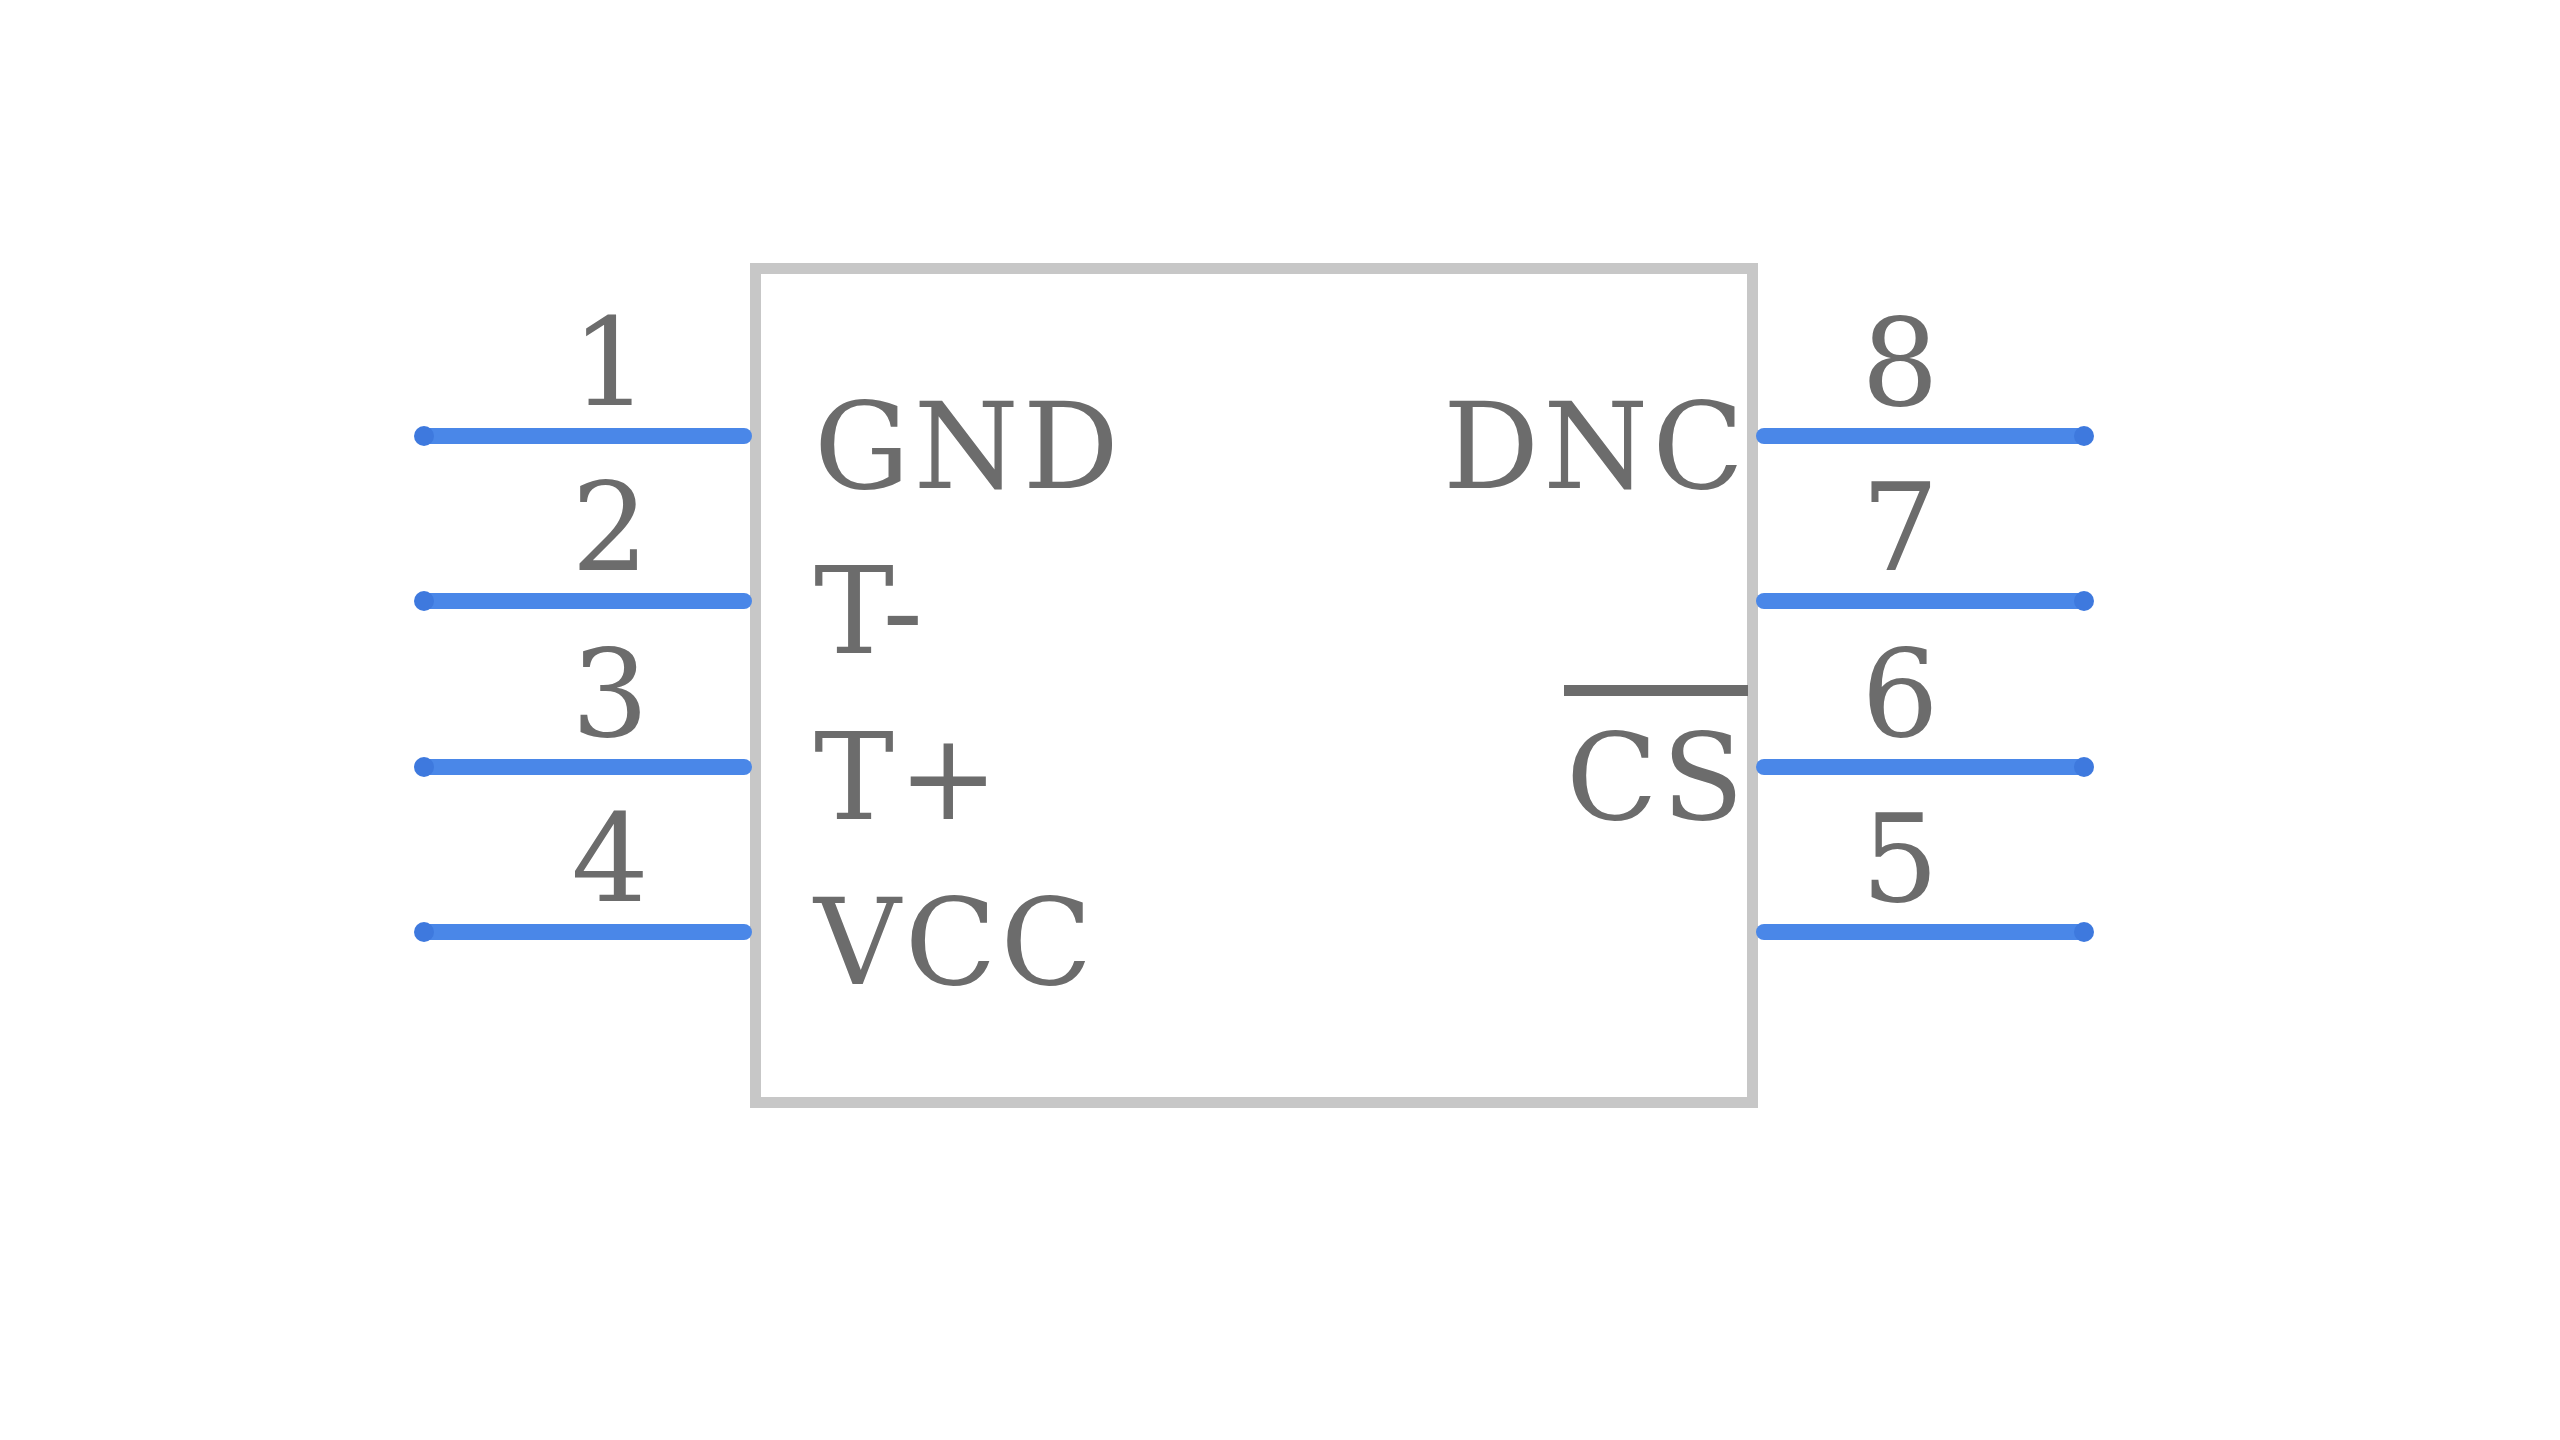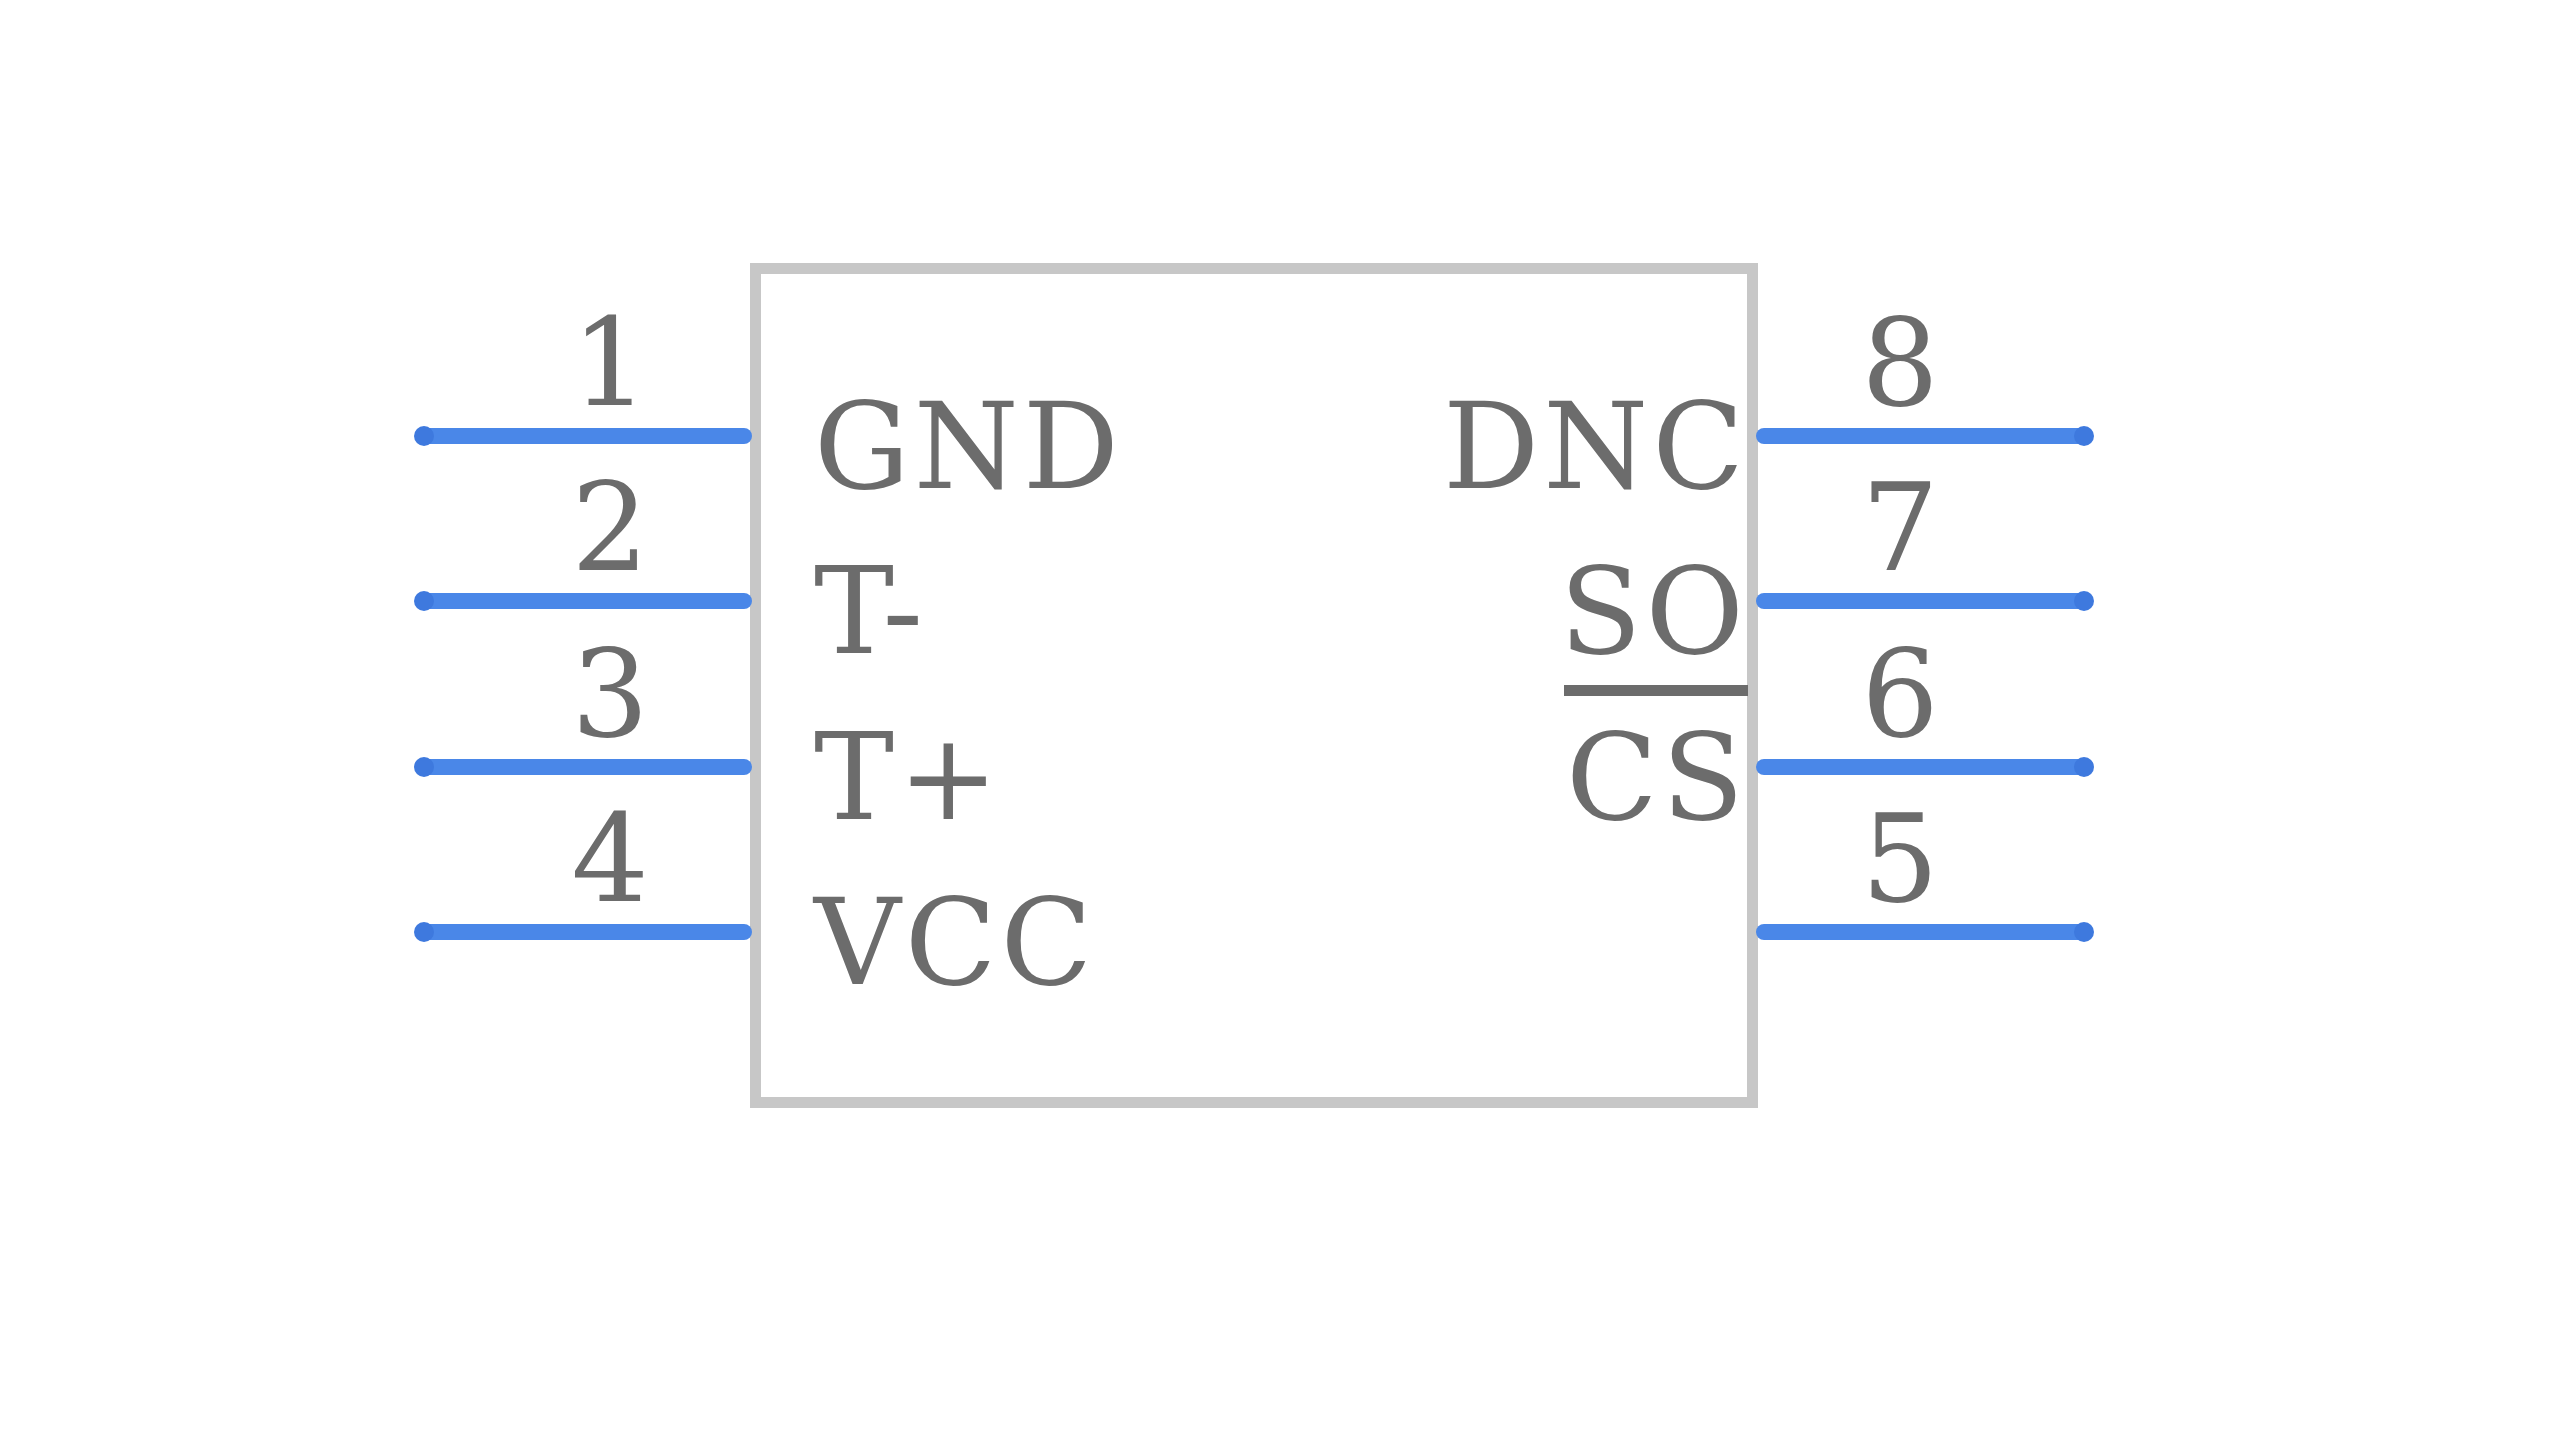--- a/index.html
+++ b/index.html
@@ -126,21 +126,20 @@
 
   <div class="pin right row1">
     <div class="pin-line"></div>
     <div class="pin-number">8</div>
     <div class="pin-label">DNC</div>
   </div>
 
   <div class="pin right row2">
     <div class="pin-line"></div>
     <div class="pin-number">7</div>
-    <div class="pin-label">SO</div>
   </div>
 
   <div class="pin right row3">
     <div class="pin-line"></div>
     <div class="pin-number">6</div>
     <div class="pin-label overline">CS</div>
   </div>
 
   <div class="pin right row4">
     <div class="pin-line"></div>

